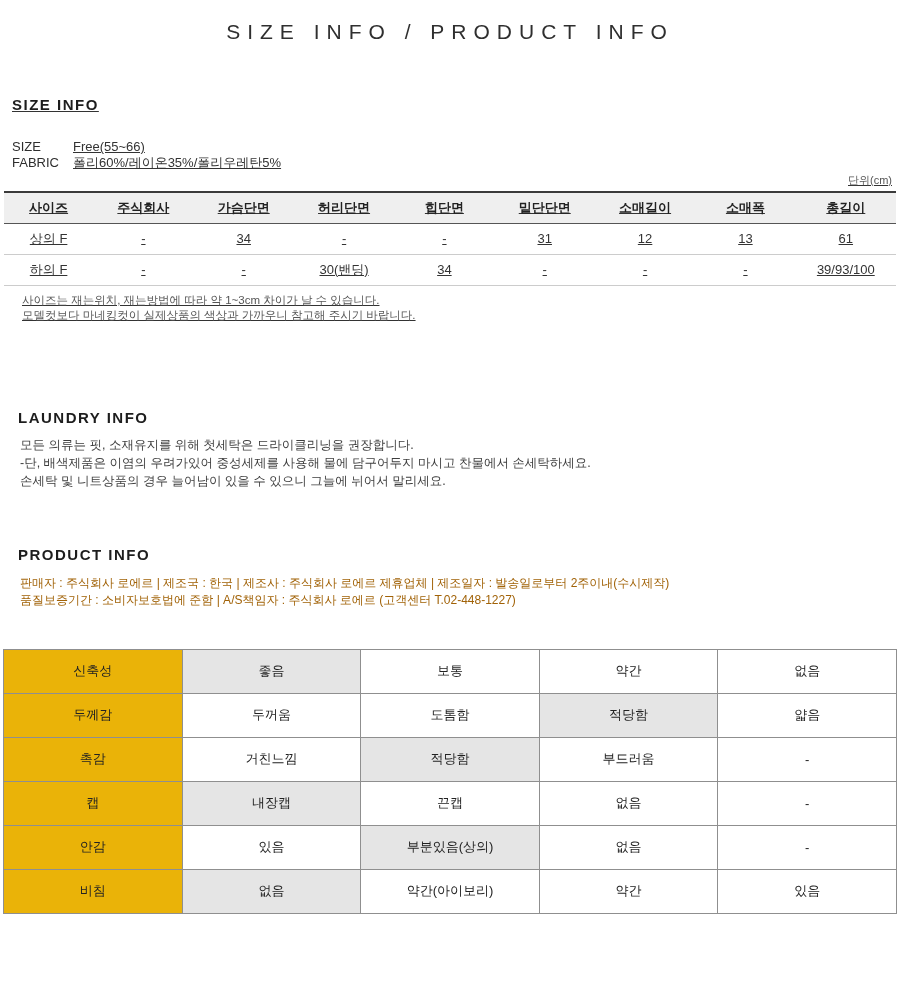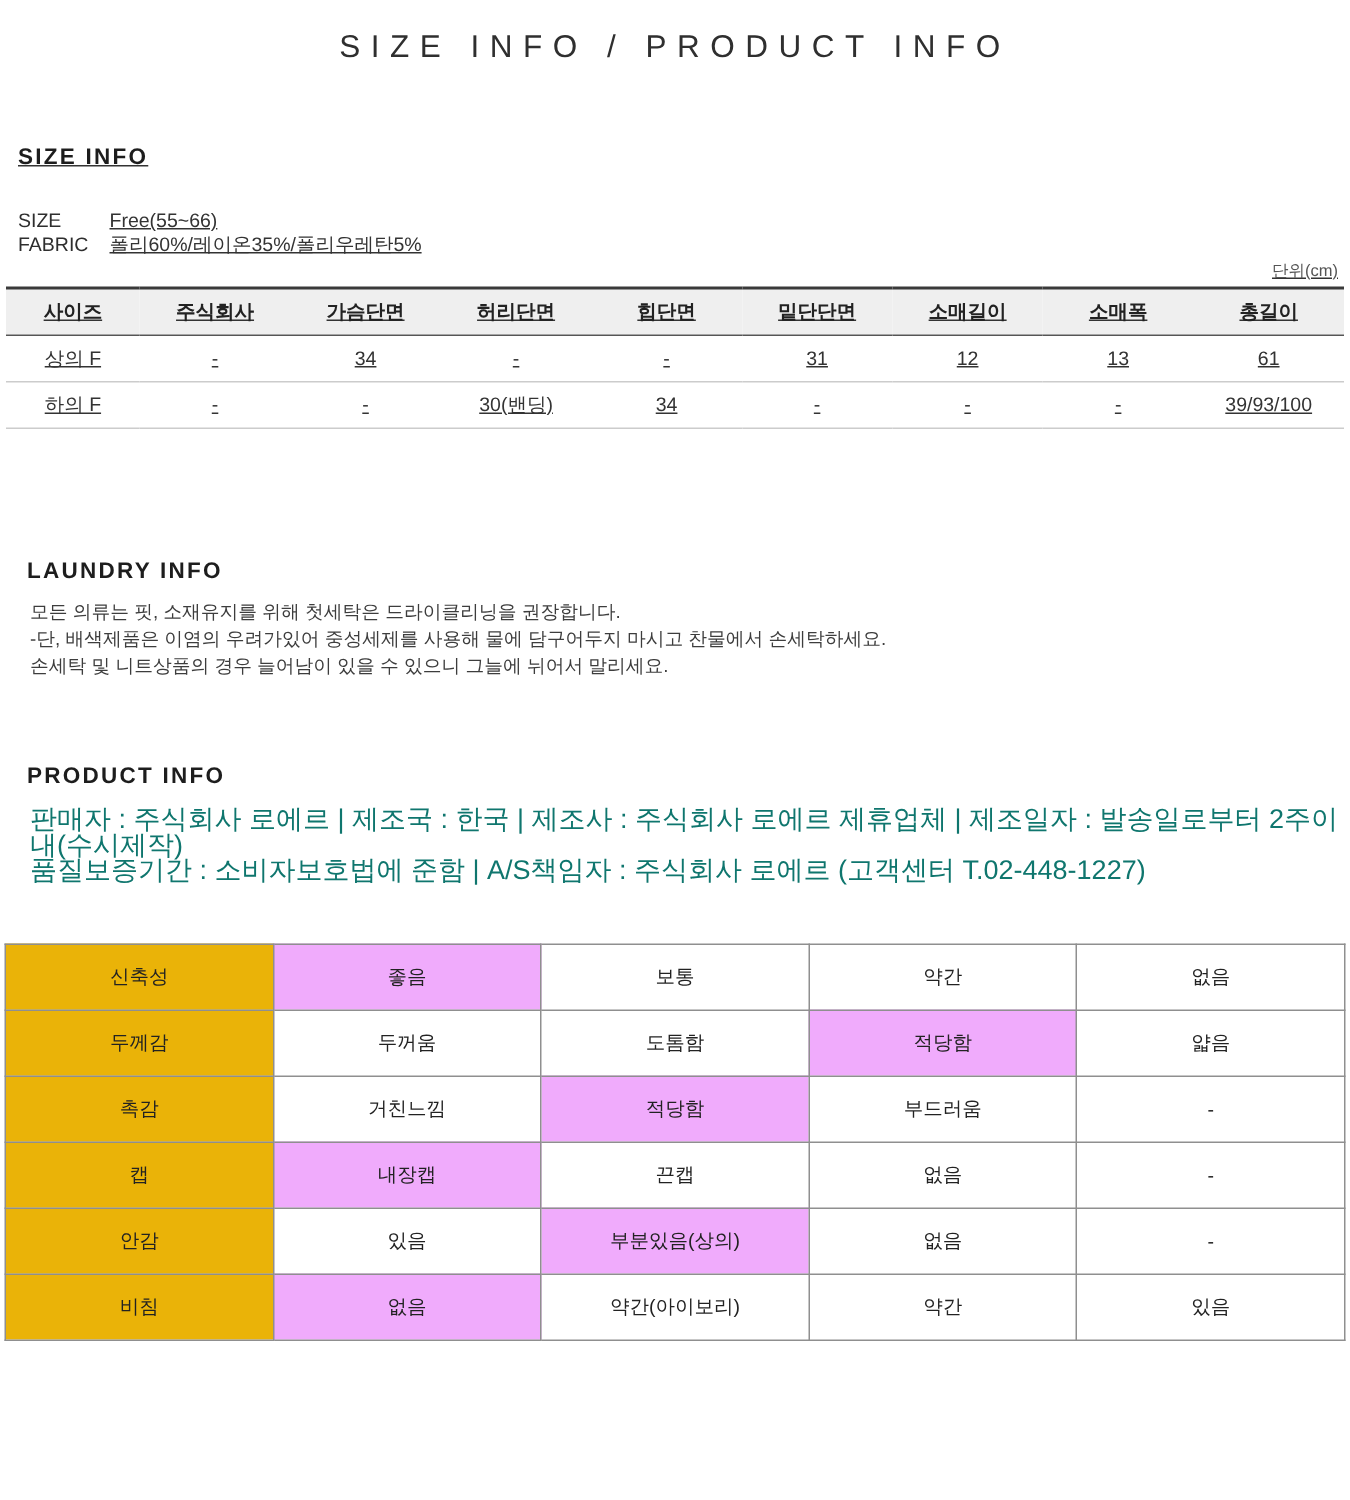--- a/index.html
+++ b/index.html
@@ -80,40 +80,40 @@
   
   .laundry-info { margin-top: 86px; }
   .laundry-info .section-heading { margin-left: 18px; }
   .laundry-lines { margin: 10px 0 0 20px; }
   .laundry-line { font-size: 12.5px; color: #3d3d3d; line-height: 18px; }
 
   
   .product-info { margin-top: 56px; }
   .product-info .section-heading { margin-left: 18px; }
   .product-lines { margin: 12px 0 0 20px; }
-  .product-line { font-size: 18px; color: #0f766e; line-height: 17px; }
+  .product-line { font-size: 12px; color: #a16207; line-height: 17px; }
 
   
   .attr-table {
     width: 894px;
     margin: 40px auto 0;
     table-layout: fixed;
   }
   .attr-table td, .attr-table th {
     border: 1px solid #8f8f8f;
     height: 44px;
     text-align: center;
     vertical-align: middle;
     font-size: 13px;
     font-weight: normal;
     color: #222;
     width: 20%;
   }
   .attr-table .attr-label { background: #eab308; }
-  .attr-table .hl { background: #f0abfc; }
+  .attr-table .hl { background: #e5e5e5; }
 </style>
 </head>
 <body>
 
 <div class="page-title">SIZE INFO / PRODUCT INFO</div>
 
 <div class="size-info">
   <div class="section-heading">SIZE INFO</div>
 
   <div class="spec-lines">
@@ -171,20 +171,24 @@
           <td>30(밴딩)</td>
           <td>34</td>
           <td>-</td>
           <td>-</td>
           <td>-</td>
           <td>39/93/100</td>
         </tr>
       </tbody>
   </table>
 
+  <div class="size-notes">
+    <div class="size-note-line">사이즈는 재는위치, 재는방법에 따라 약 1~3cm 차이가 날 수 있습니다.</div>
+    <div class="size-note-line">모델컷보다 마네킹컷이 실제상품의 색상과 가까우니 참고해 주시기 바랍니다.</div>
+  </div>
 </div>
 
 <div class="laundry-info">
   <div class="section-heading">LAUNDRY INFO</div>
   <div class="laundry-lines">
     <div class="laundry-line">모든 의류는 핏, 소재유지를 위해 첫세탁은 드라이클리닝을 권장합니다.</div>
     <div class="laundry-line">-단, 배색제품은 이염의 우려가있어 중성세제를 사용해 물에 담구어두지 마시고 찬물에서 손세탁하세요.</div>
     <div class="laundry-line">손세탁 및 니트상품의 경우 늘어남이 있을 수 있으니 그늘에 뉘어서 말리세요.</div>
   </div>
 </div>

